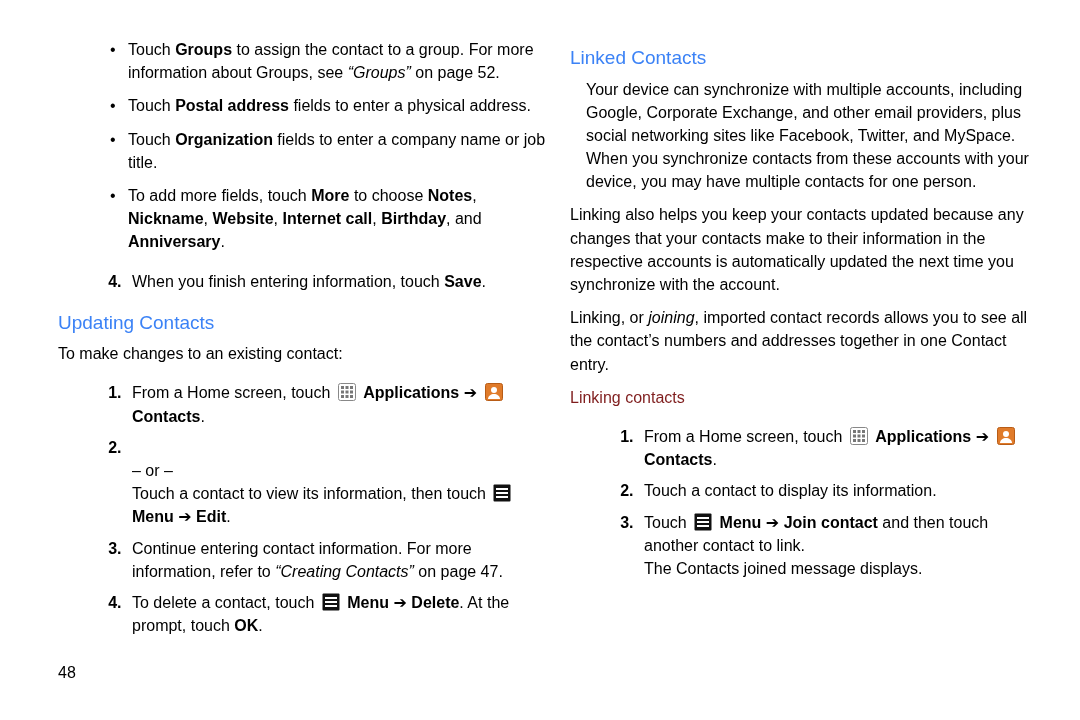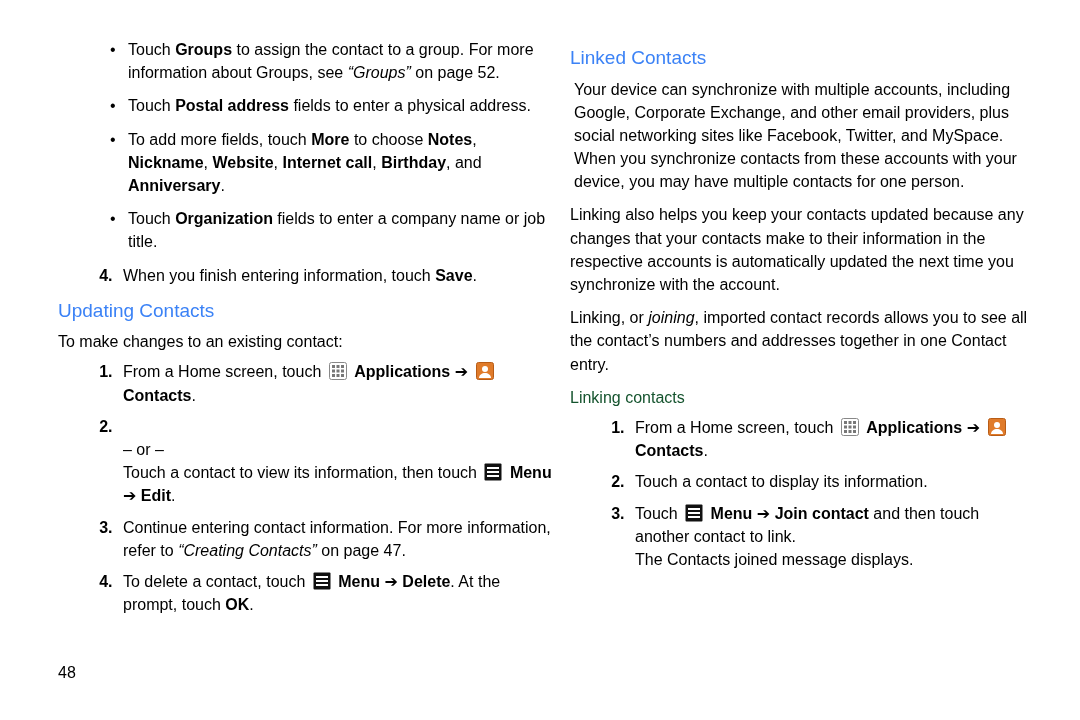--- a/index.html
+++ b/index.html
@@ -3,22 +3,22 @@
 <meta charset="utf-8">
 <style>
   html,body{margin:0;padding:0;width:1080px;height:720px;background:#fff;
     font-family:Arial,Helvetica,sans-serif;color:#000;font-size:16px;line-height:1.45}
   .page{position:relative;width:1000px;height:720px}
   .col{position:absolute;top:34px;bottom:40px}
   .col.left{left:58px;width:502px}
   .col.right{left:570px;width:470px}
   .pagenum{position:absolute;left:58px;bottom:36px;font-size:16px}
   .h2{color:#3b82f6;font-size:19px;margin:10px 0 6px 0}
-  .h3{color:#14532d;font-size:16px;margin:6px 0 4px 0}
-  .list-n{margin:7px;padding-left:52px}
+  .h3{color:#7f1d1d;font-size:16px;margin:6px 0 4px 0}
+  .list-n{margin:16px;padding-left:52px}
   .list-n li{margin:4px 0 8px 0;padding-left:6px;font-weight:bold}
   .list-n li .body{font-weight:normal}
   .list-b{margin:0;padding-left:70px;list-style:none}
   .list-b li{position:relative;margin:4px 0 10px 0}
   .list-b li::before{content:"•";position:absolute;left:-18px;top:0}
   b{font-weight:bold}
   i{font-style:italic}
   .icon{display:inline-block;width:18px;height:18px;vertical-align:-3px;margin:0 3px}
   .icon svg{width:18px;height:18px;display:block}
 </style>
@@ -52,22 +52,22 @@
       <rect x="3" y="12" width="12" height="2" fill="#fff"></rect>
   </symbol>
 </svg>
 
 <div class="page">
 
   <div class="col left">
     <ul class="list-b">
       <li><span>Touch <b>Groups</b> to assign the contact to a group. For more information about Groups, see <i>“Groups”</i> on page 52.</span></li>
       <li><span>Touch <b>Postal address</b> fields to enter a physical address.</span></li>
+      <li><span>Touch <b>Organization</b> fields to enter a company name or job title.</span></li>
       <li><span>To add more fields, touch <b>More</b> to choose <b>Notes</b>, <b>Nickname</b>, <b>Website</b>, <b>Internet call</b>, <b>Birthday</b>, and <b>Anniversary</b>.</span></li>
-      <li><span>Touch <b>Organization</b> fields to enter a company name or job title.</span></li>
     </ul>
     <ol class="list-n" start="4">
       <li><span class="body">When you finish entering information, touch <b>Save</b>.</span></li>
     </ol>
 
     <div class="h2">Updating Contacts</div>
     <div>To make changes to an existing contact:</div>
 
     <ol class="list-n">
       <li><span class="body">
@@ -97,21 +97,21 @@
         <span class="icon"><svg>
                 <use href="#menu-icon"></use>
               </svg></span>
         <span> <b>Menu</b> ➔ <b>Delete</b>. At the prompt, touch <b>OK</b>.</span>
       </span></li>
     </ol>
   </div>
 
   <div class="col right">
     <div class="h2">Linked Contacts</div>
-    <p style="margin:4px 0 10px 4px">Your device can synchronize with multiple accounts, including Google, Corporate Exchange, and other email providers, plus social networking sites like Facebook, Twitter, and MySpace. When you synchronize contacts from these accounts with your device, you may have multiple contacts for one person.</p>
+    <p style="margin:4px 0 10px 16px">Your device can synchronize with multiple accounts, including Google, Corporate Exchange, and other email providers, plus social networking sites like Facebook, Twitter, and MySpace. When you synchronize contacts from these accounts with your device, you may have multiple contacts for one person.</p>
     <p style="margin:0 0 10px 0">Linking also helps you keep your contacts updated because any changes that your contacts make to their information in the respective accounts is automatically updated the next time you synchronize with the account.</p>
     <p style="margin:0 0 10px 0">Linking, or <i>joining</i>, imported contact records allows you to see all the contact’s numbers and addresses together in one Contact entry.</p>
 
     <div class="h3">Linking contacts</div>
     <ol class="list-n">
       <li><span class="body">
         <span>From a Home screen, touch </span>
         <span class="icon"><svg>
                 <use href="#apps-icon"></use>
               </svg></span>

